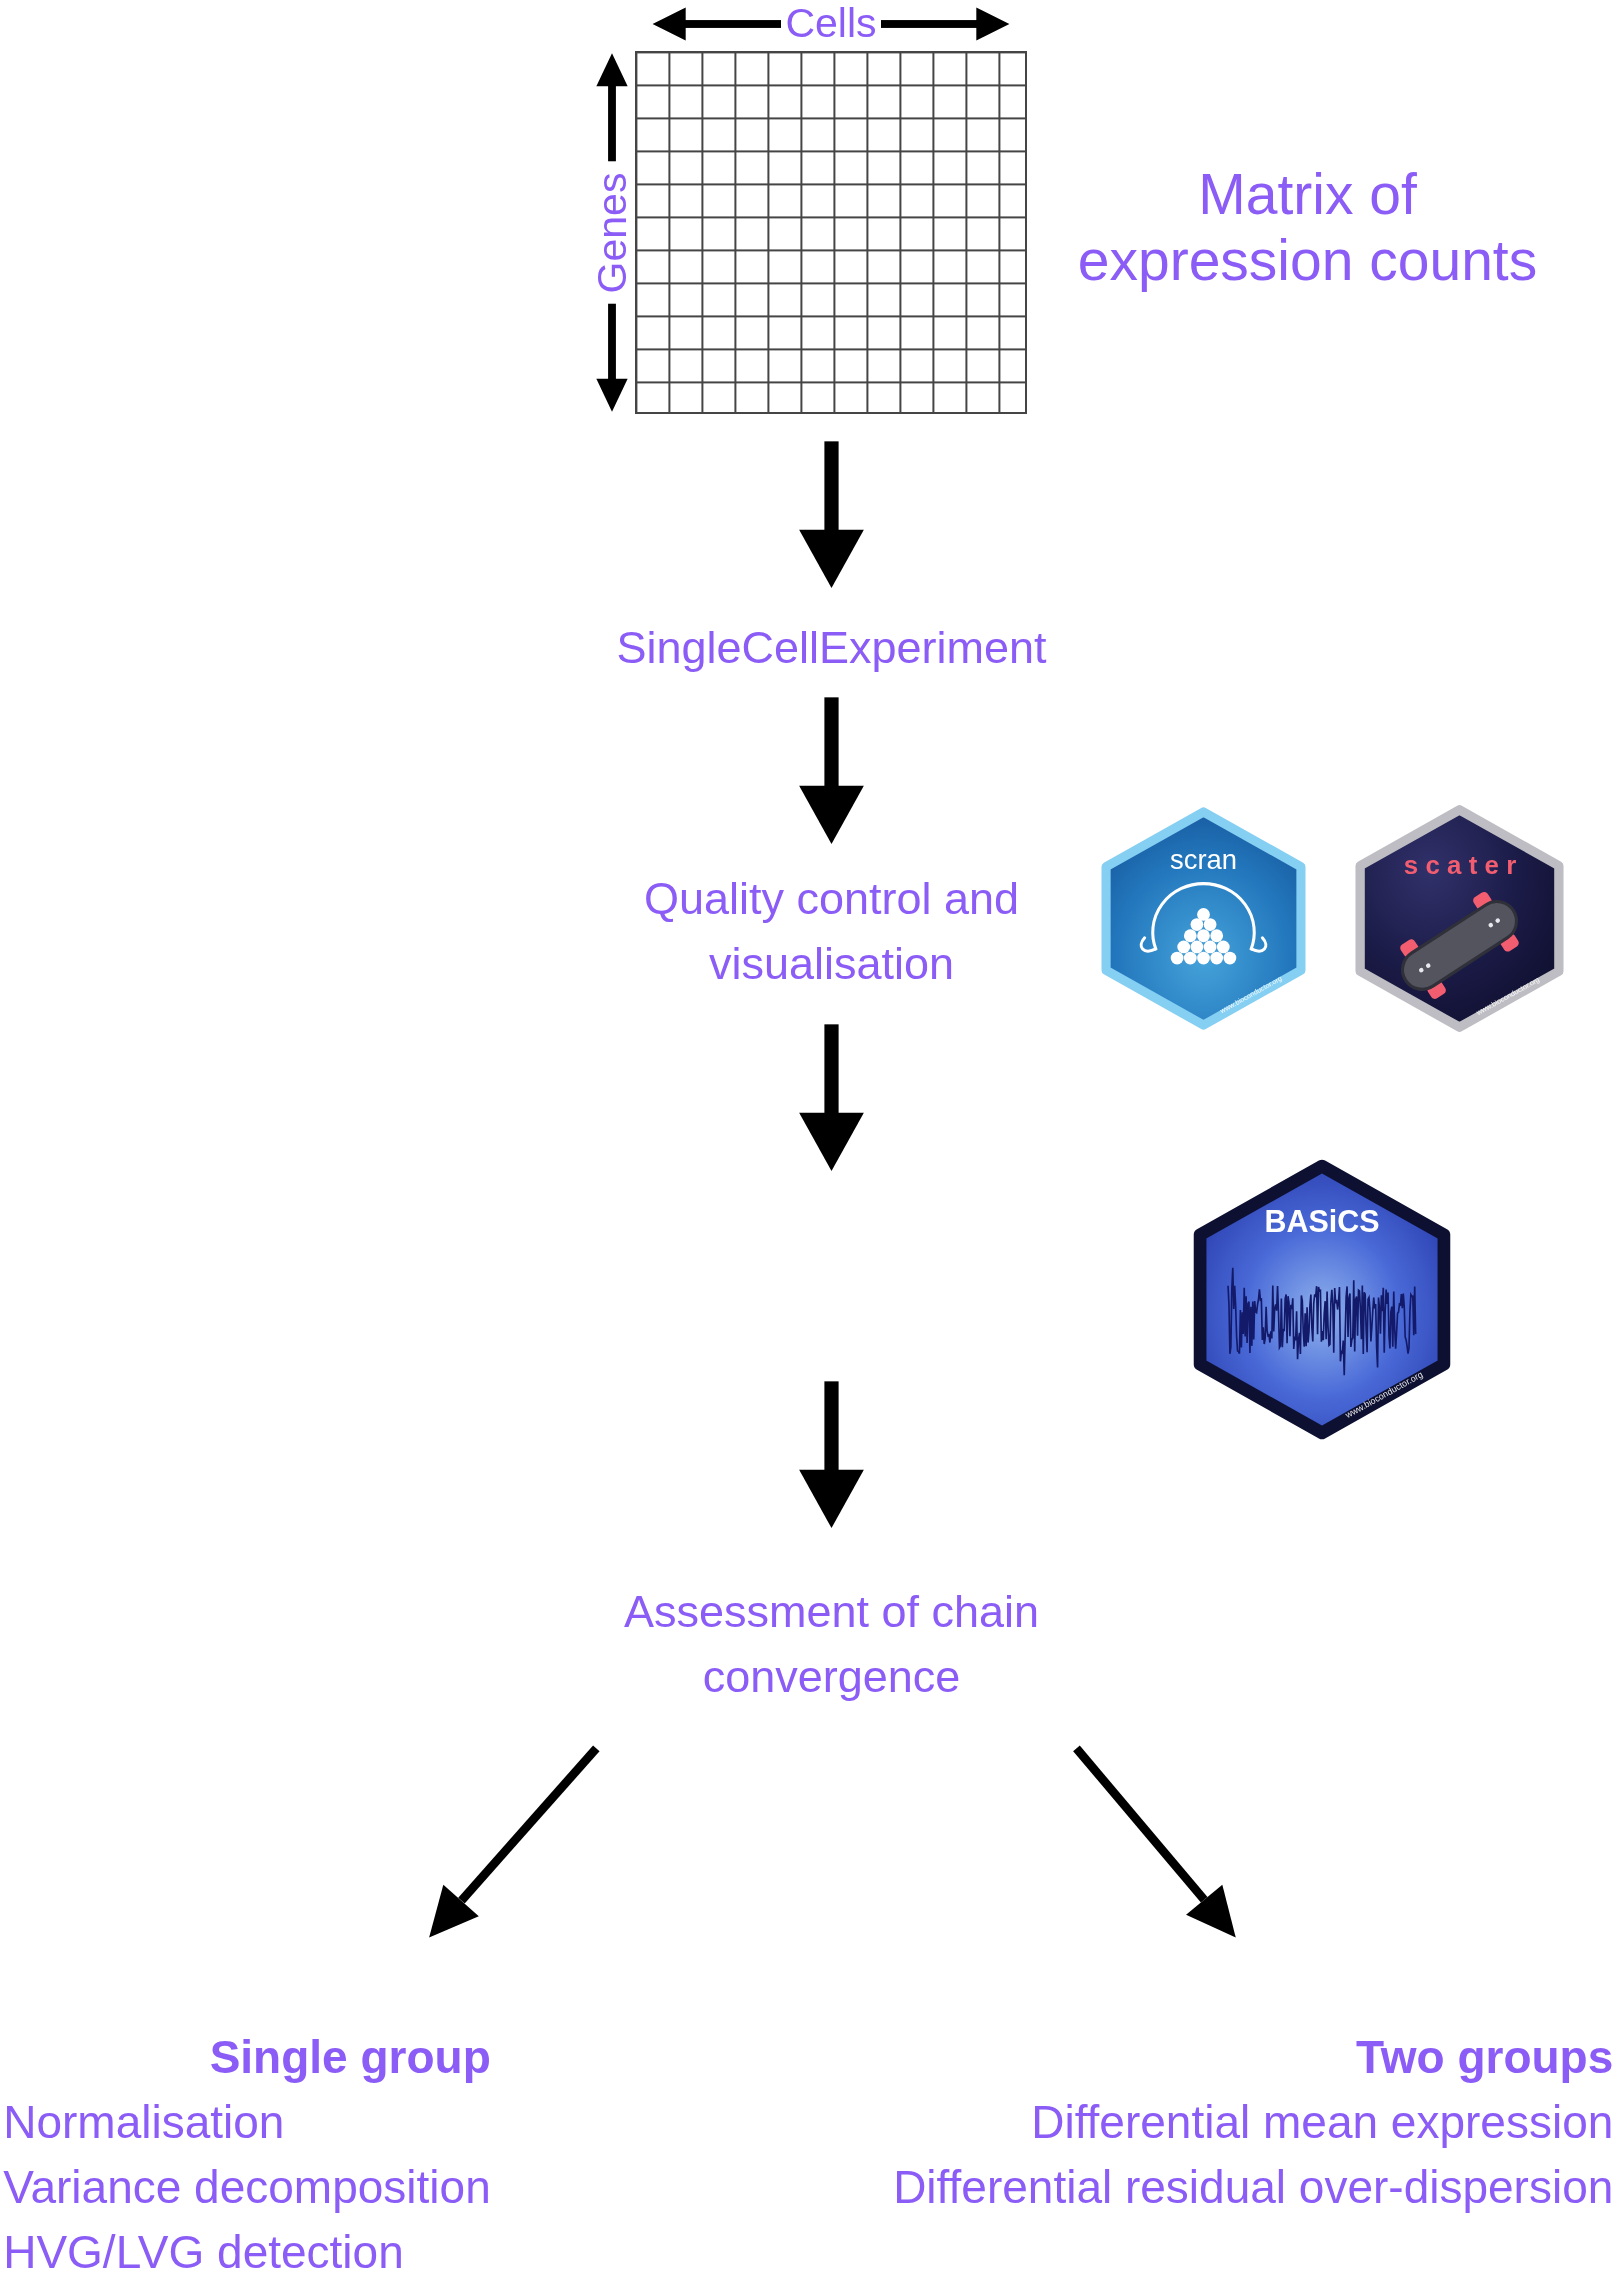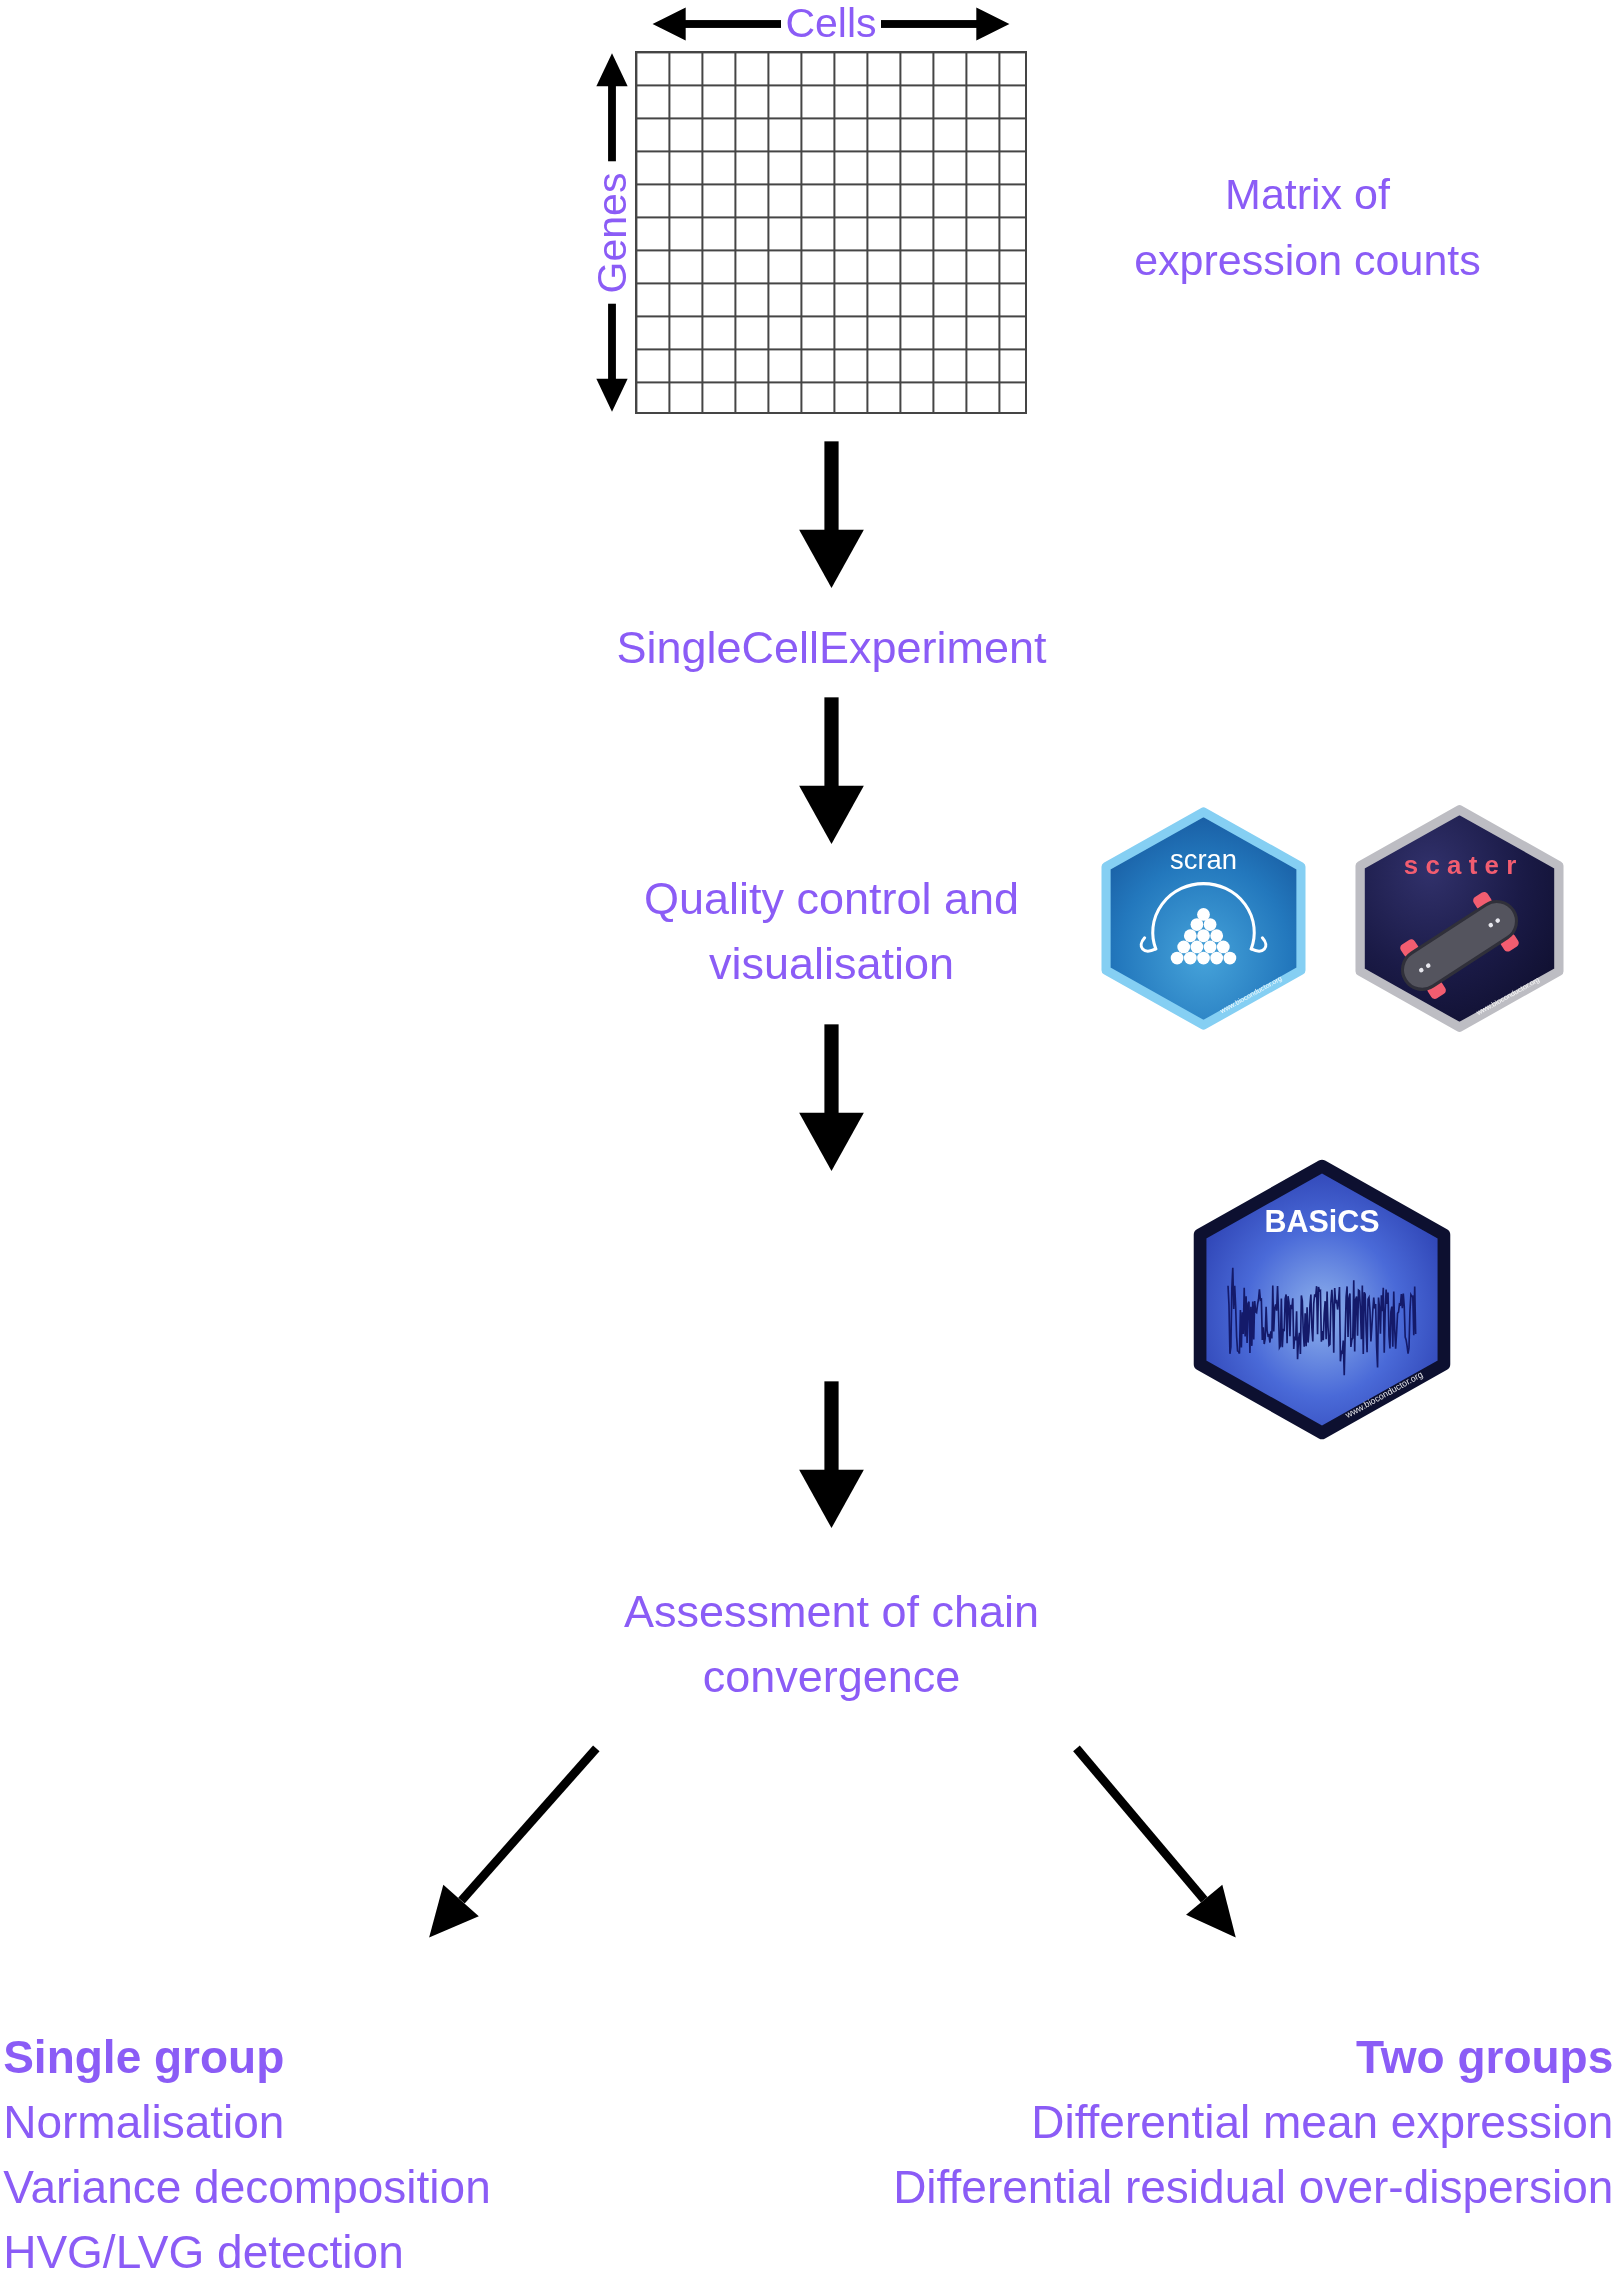--- a/index.html
+++ b/index.html
@@ -18,21 +18,21 @@
                 display:flex; align-items:center; justify-content:center; gap:4.7px; }
   .axis-label { font-size:41px; line-height:1; }
   .genes-axis { position:absolute; left:586px; top:51px; width:51px; height:363px; }
   .genes-axis .arr-up   { position:absolute; left:50%; top:0; transform:translateX(-50%); }
   .genes-axis .arr-down { position:absolute; left:50%; bottom:0; transform:translateX(-50%); }
   .genes-label { position:absolute; left:50%; top:50%;
                  transform:translate(-50%,-50%) rotate(-90deg);
                  font-size:41px; white-space:nowrap; }
 
   .matrix-caption { position:absolute; left:1035px; top:161px; width:545px;
-                    text-align:center; font-size:43px; line-height:66px; }
+                    text-align:center; font-size:57px; line-height:66px; }
 
   .flow-arrow { position:absolute; left:796px; width:71px; height:149px; }
   .step { position:absolute; left:476px; width:711px; text-align:center;
           font-size:45px; line-height:65px; }
 
   .logo { position:absolute; }
   .logo svg { display:block; width:100%; height:100%; overflow:visible; }
   .logo-scran  { left:1102px; top:785px;  width:203px; height:267px; }
   .logo-scater { left:1356px; top:785px;  width:207px; height:267px; }
   .logo-basics { left:1195px; top:1161px; width:254px; height:277px; }
@@ -41,21 +41,21 @@
   .scater-title { font-family:"Liberation Sans", sans-serif; font-size:25px; font-weight:bold;
                   fill:#f25d70; letter-spacing:7px; }
   .basics-title { font-family:"Liberation Sans", sans-serif; font-size:24px; font-weight:600; fill:#ffffff; }
   .logo-footer  { font-family:"Liberation Sans", sans-serif; font-size:7px; fill:#ffffff; opacity:.9; }
 
   .diag { position:absolute; }
 
   .branch { position:absolute; top:2025px; font-size:46px; line-height:65px; }
   .branch-left  { left:3.2px; }
   .branch-right { right:4.7px; text-align:right; }
-  .branch-title { font-weight:bold; }
+  .branch-title { font-weight:bold;text-align:right; }
 </style>
 </head>
 <body>
 
 <div class="canvas">
 
   <div class="cells-axis">
     <svg width="130" height="38" viewBox="0 0 165 48">
       <polygon points="2,24 44,3 44,45" fill="#000"></polygon>
       <rect x="38" y="19" width="127" height="10" fill="#000"></rect>

